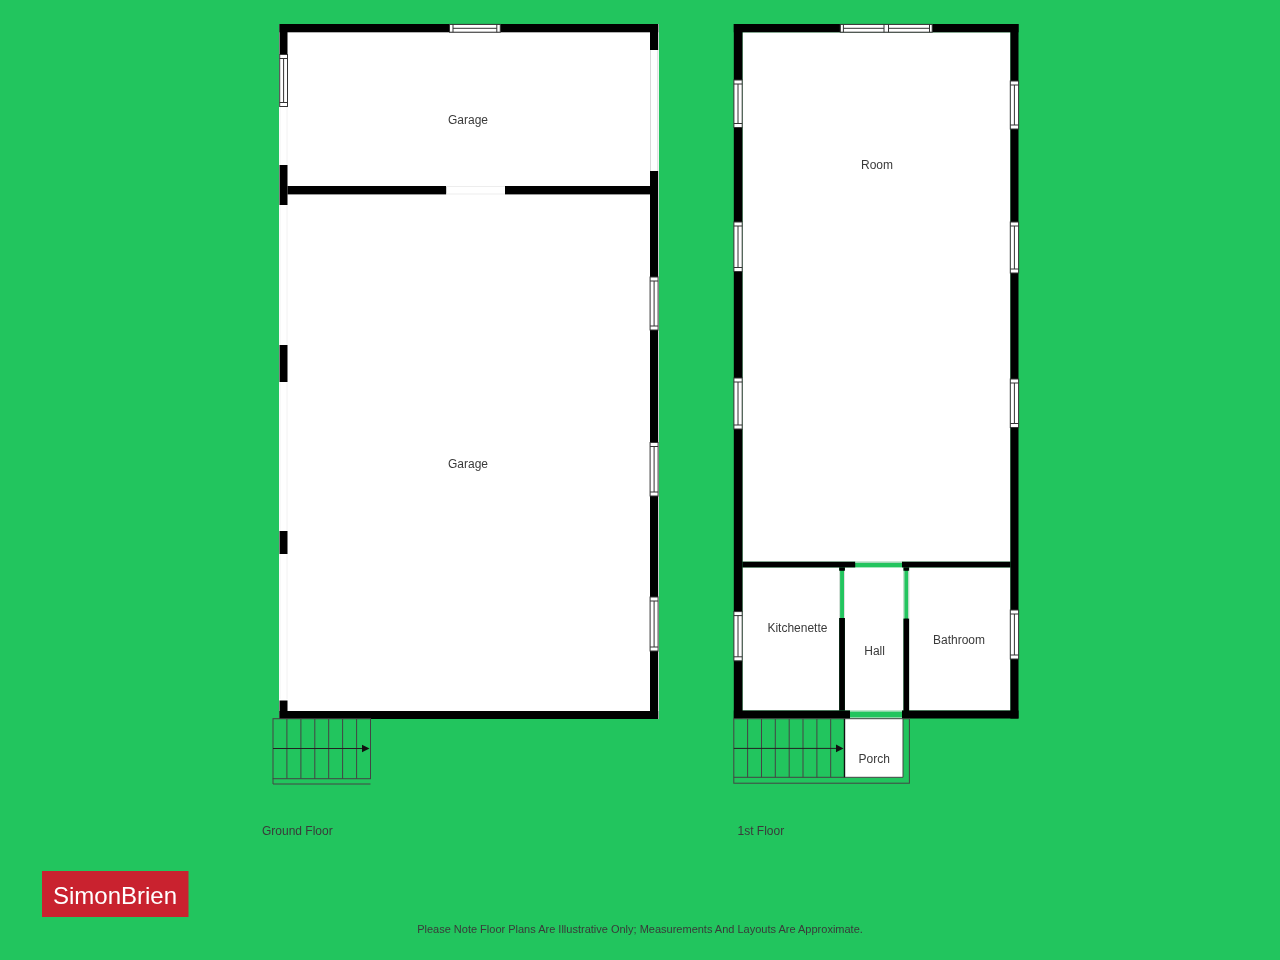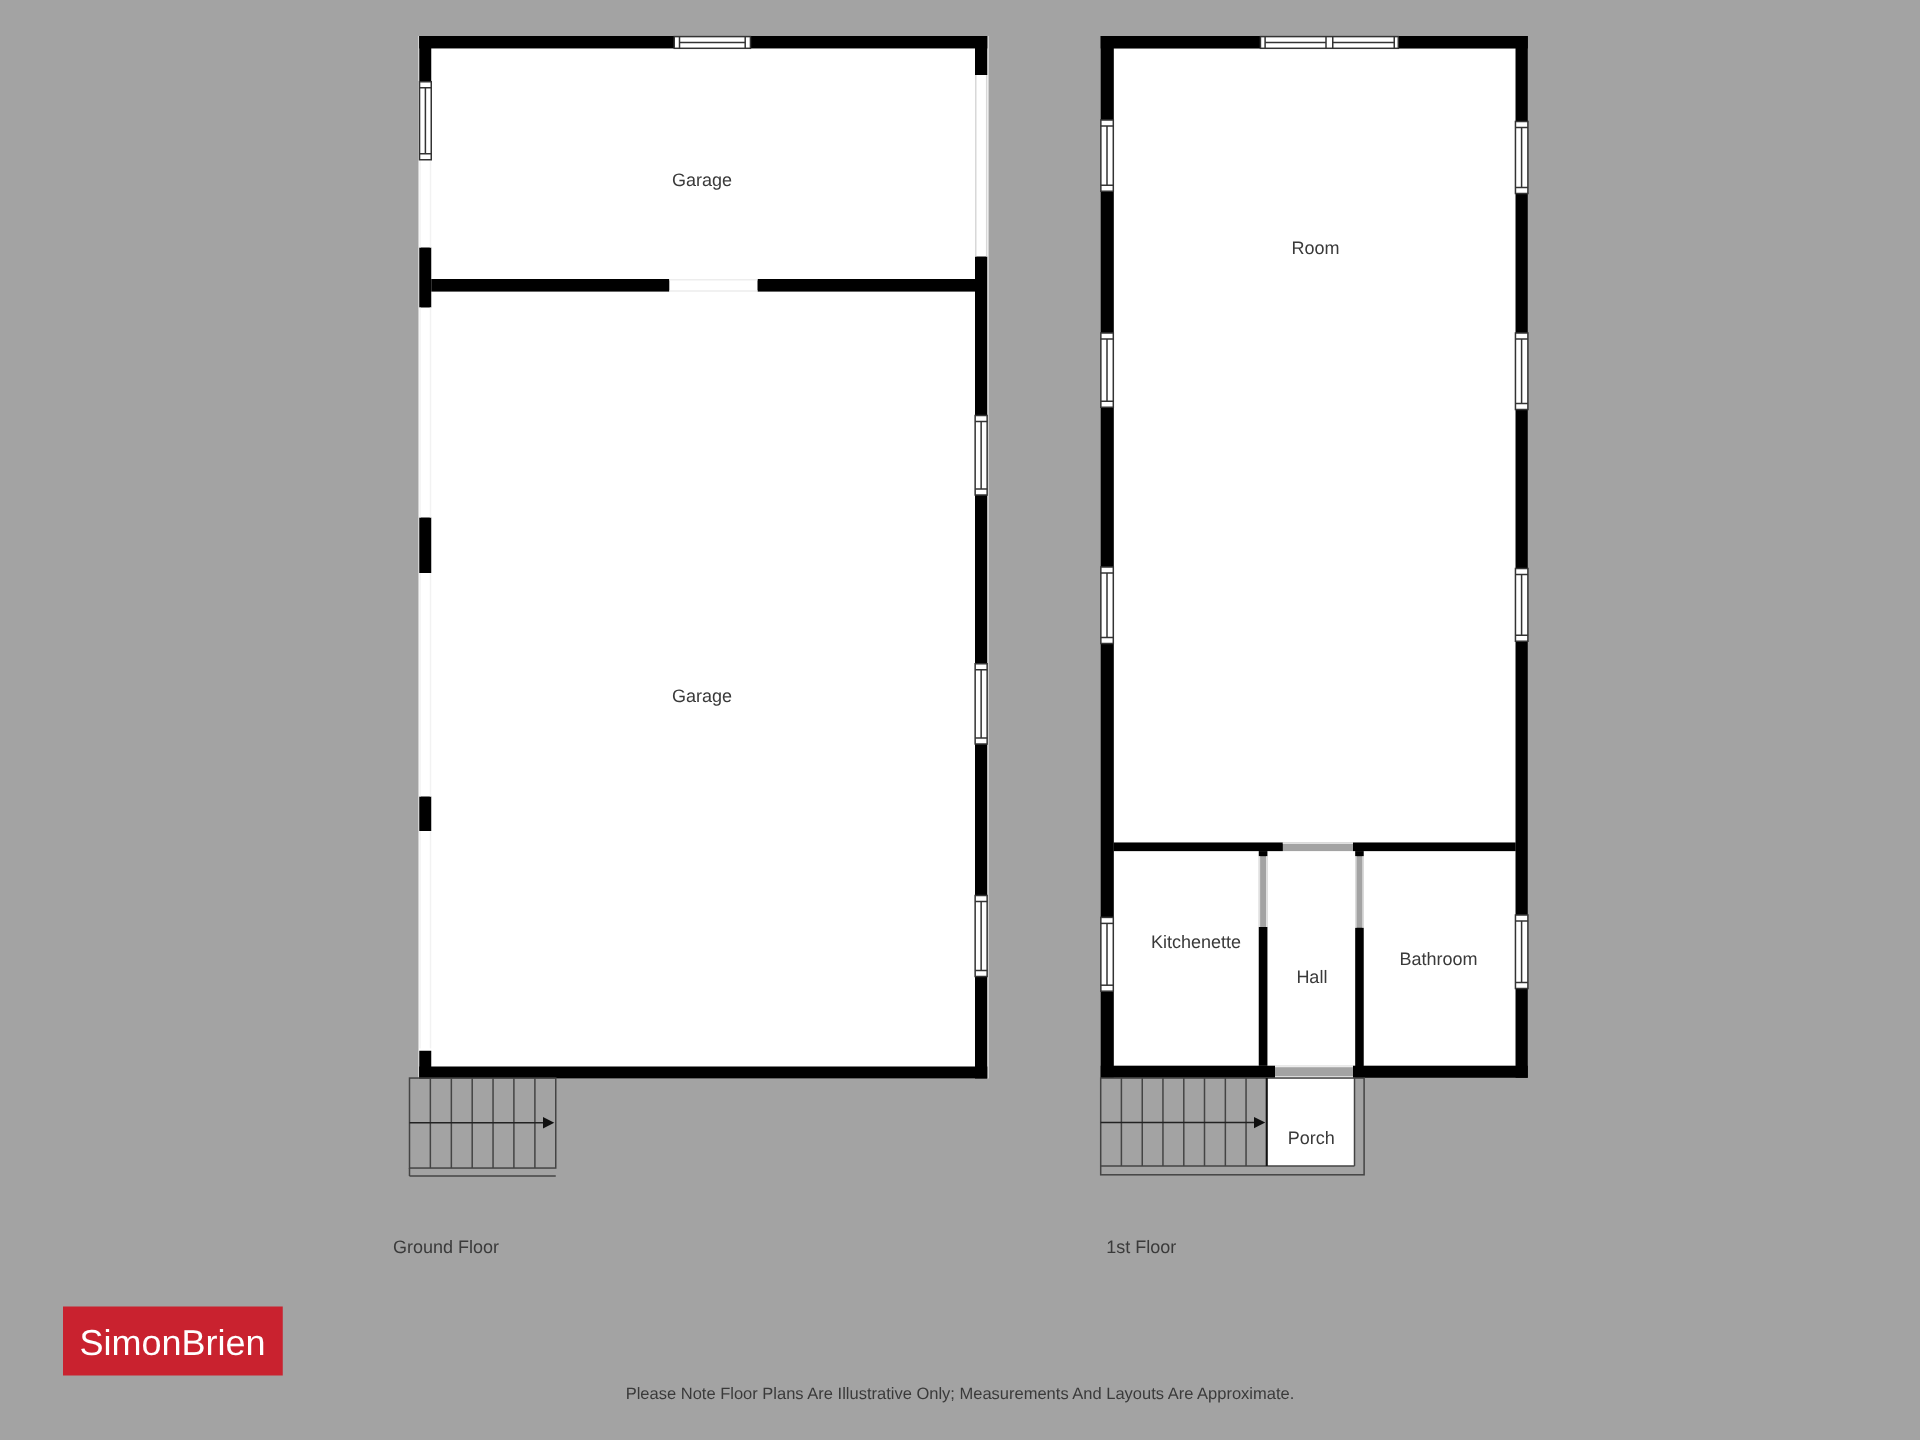--- a/index.html
+++ b/index.html
@@ -1,16 +1,16 @@
 <!DOCTYPE html>
 <html><head>
 <meta charset="utf-8">
 <style>
   html,body{margin:0;padding:0;background:#ffffff;}
-  .page{position:relative;width:1280px;height:960px;background:#a3a3a3;overflow:hidden;
+  .page{position:relative;width:1280px;height:960px;background:#22c55e;overflow:hidden;
         font-family:"Liberation Sans", sans-serif;}
   svg{position:absolute;left:0;top:0;}
   text{font-family:"Liberation Sans", sans-serif;fill:#3a3a3a;}
 </style>
 </head>
 <body>
 <div class="page">
 <svg width="1280" height="960" viewBox="0 0 1280 960">
 
   <rect x="279" y="24" width="380" height="695" fill="#ffffff"></rect>

